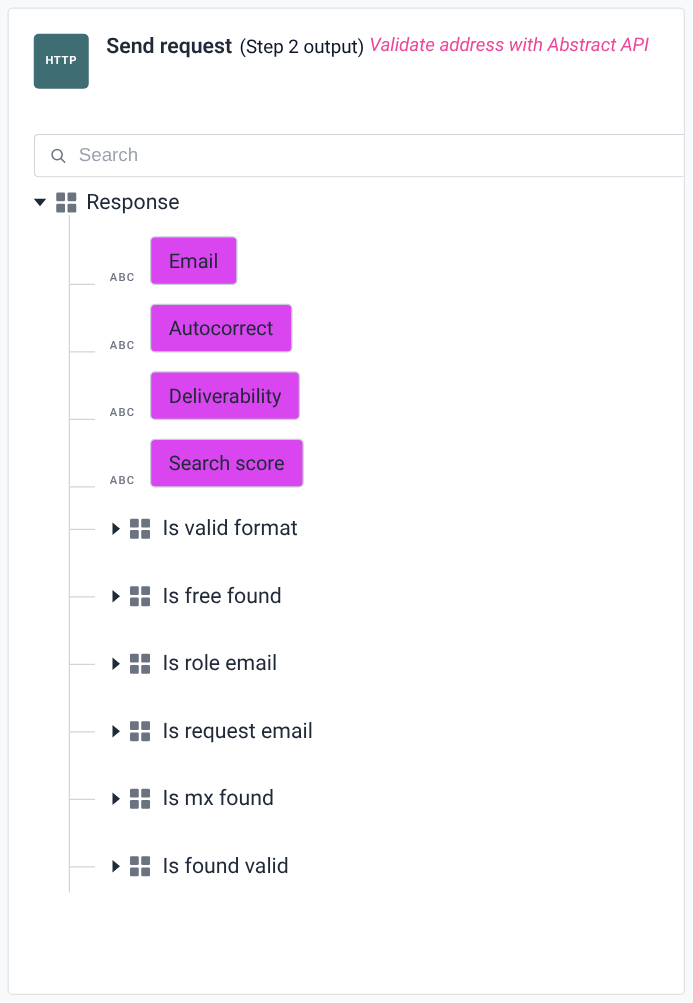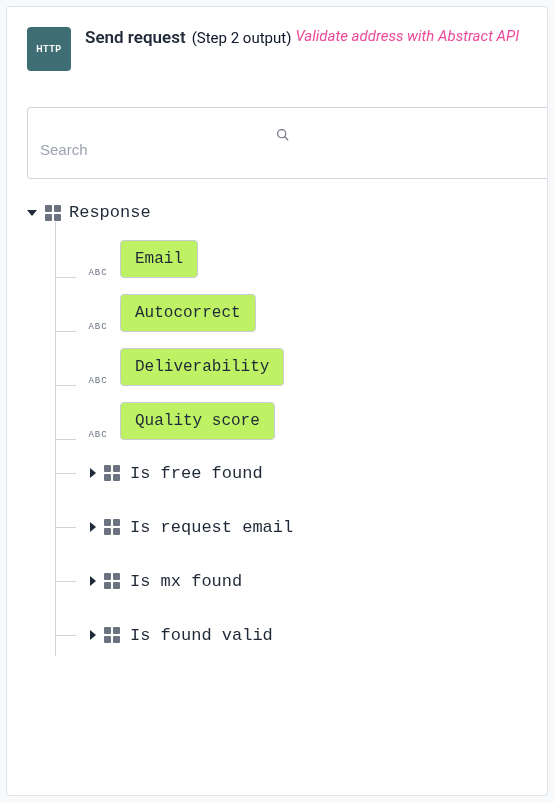--- a/index.html
+++ b/index.html
@@ -63,47 +63,45 @@
     .header-subtitle {
       font-size: 15px;
       font-style: italic;
       color: #ec4899;
     }
     .search-row {
       display: flex;
       align-items: center;
       border: 1px solid #d1d5db;
       border-radius: 4px;
-      padding: 20px 12px;
+      padding: 8px 12px;
       margin-right: 0;
       border-right: none;
       border-top-right-radius: 0;
       border-bottom-right-radius: 0;
-      flex-direction: column;
     }
     .search-icon {
       width: 13px;
       height: 13px;
       margin-right: 10px;
       flex-shrink: 0;
     }
     .search-input {
       border: none;
       outline: none;
       font-size: 15px;
       color: #374151;
       width: 100%;
       background: transparent;
     }
     .search-input::placeholder {
       color: #9ca3af;
     }
     .tree {
-      margin-top: 24px;
-      font-family: Liberation Mono, monospace;
+      margin-top: 10px;
     }
     .tree-root {
       display: flex;
       align-items: center;
       gap: 8px;
       cursor: pointer;
     }
     .caret-down {
       width: 0;
       height: 0;
@@ -160,21 +158,21 @@
       text-align: center;
       flex-shrink: 0;
     }
     .pill {
       border: 1px solid #c7cdd6;
       border-radius: 4px;
       padding: 9px 14px;
       font-size: 16px;
       color: #1f2937;
       margin-left: 8px;
-      background: #bef264;
+      background: #d946ef;
     }
     .obj-row {
       display: flex;
       align-items: center;
       position: relative;
       min-height: 42px;
       margin-bottom: 12px;
       cursor: pointer;
     }
     .obj-label {
@@ -243,39 +241,65 @@
 
       <div class="child-row">
         <span class="child-connector"></span>
         <span class="abc-icon">ABC</span>
         <span class="pill">Deliverability</span>
       </div>
 
       <div class="child-row">
         <span class="child-connector"></span>
         <span class="abc-icon">ABC</span>
-        <span class="pill">Quality score</span>
-      </div>
-
+        <span class="pill">Search score</span>
+      </div>
+
+      <div class="obj-row">
+        <span class="child-connector"></span>
+        <div class="obj-icons">
+          <span class="caret-right"></span>
+          <span class="grid-icon">
+              <span></span>
+              <span></span>
+              <span></span>
+              <span></span>
+            </span>
+        </div>
+        <span class="obj-label">Is valid format</span>
+      </div>
 
       <div class="obj-row">
         <span class="child-connector"></span>
         <div class="obj-icons">
           <span class="caret-right"></span>
           <span class="grid-icon">
               <span></span>
               <span></span>
               <span></span>
               <span></span>
             </span>
         </div>
         <span class="obj-label">Is free found</span>
       </div>
 
 
+      <div class="obj-row">
+        <span class="child-connector"></span>
+        <div class="obj-icons">
+          <span class="caret-right"></span>
+          <span class="grid-icon">
+              <span></span>
+              <span></span>
+              <span></span>
+              <span></span>
+            </span>
+        </div>
+        <span class="obj-label">Is role email</span>
+      </div>
 
       <div class="obj-row">
         <span class="child-connector"></span>
         <div class="obj-icons">
           <span class="caret-right"></span>
           <span class="grid-icon">
               <span></span>
               <span></span>
               <span></span>
               <span></span>

